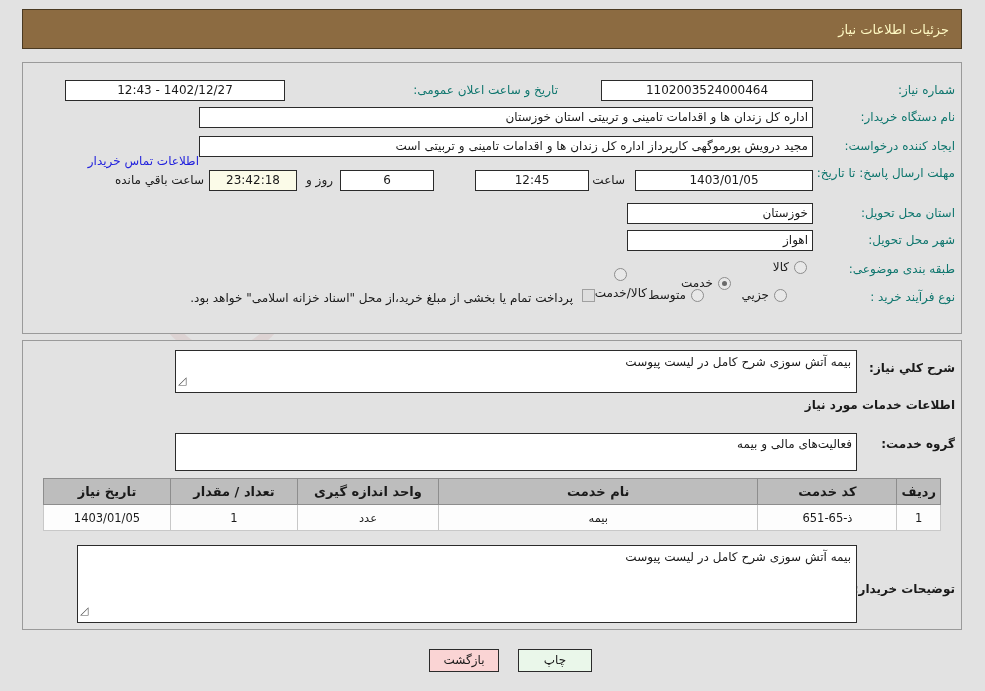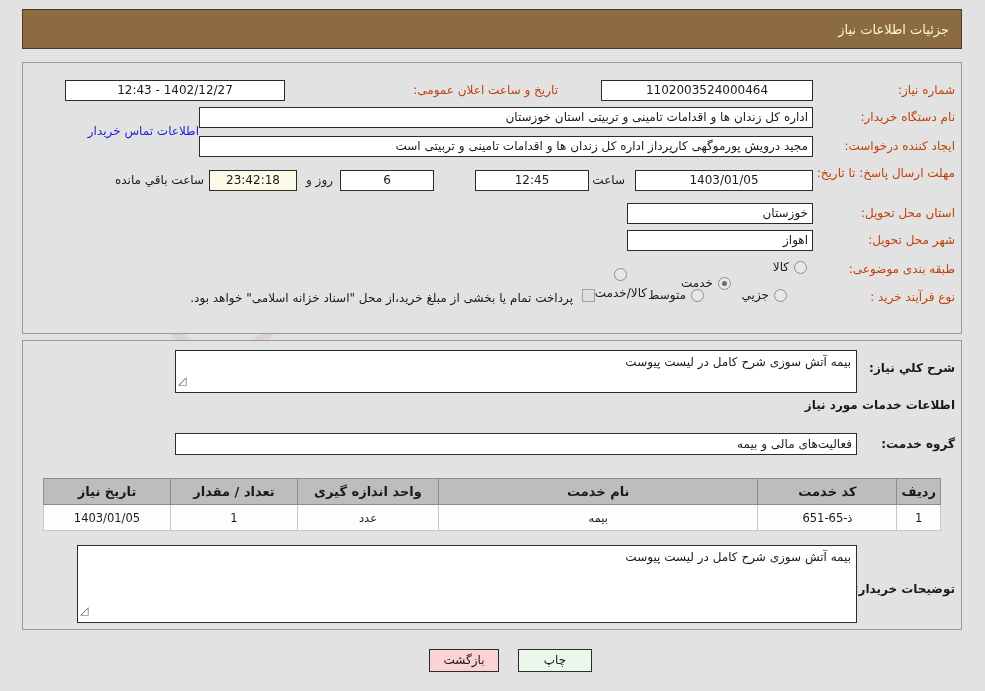--- a/index.html
+++ b/index.html
@@ -79,21 +79,21 @@
     box-sizing: border-box;
     z-index: 8;
   }
   #panel-top   { left: 22px; top: 62px;  width: 940px; height: 272px; }
   #panel-mid   { left: 22px; top: 340px; width: 940px; height: 290px; }
 
   
   .lbl {
     position: absolute;
     font-size: 12px;
-    color: #c2410c;
+    color: #0f766e;
     text-align: right;
     white-space: nowrap;
     z-index: 12;
   }
 
   .fld {
     position: absolute;
     background: #ffffff;
     border: 1px solid #2b2b2b;
     box-sizing: border-box;
@@ -272,21 +272,21 @@
 <div class="fld" style="right:172px; top:80px; width:212px;">1102003524000464</div>
 
 <div class="lbl" style="right:427px; top:83px;">تاریخ و ساعت اعلان عمومی:</div>
 <div class="fld" style="right:700px; top:80px; width:220px;">1402/12/27 - 12:43</div>
 
 <div class="lbl" style="right:30px; top:110px;">نام دستگاه خریدار:</div>
 <div class="fld ralign" style="right:172px; top:107px; width:614px;">اداره کل زندان ها و اقدامات تامینی و تربیتی استان خوزستان</div>
 
 <div class="lbl" style="right:30px; top:139px;">ایجاد کننده درخواست:</div>
 <div class="fld ralign" style="right:172px; top:136px; width:614px;">مجید درویش پورموگهی کارپرداز اداره کل زندان ها و اقدامات تامینی و تربیتی است</div>
-<div class="link-blue" style="right:786px; top:124px;">اطلاعات تماس خریدار</div>
+<div class="link-blue" style="right:786px; top:154px;">اطلاعات تماس خریدار</div>
 
 <div class="lbl" style="right:30px; top:165px; width:140px; text-align:right; white-space:normal; line-height:16px;">مهلت ارسال پاسخ: تا تاریخ:</div>
 <div class="fld" style="right:172px; top:170px; width:178px;">1403/01/05</div>
 <div class="plain" style="right:360px; top:173px;">ساعت</div>
 <div class="fld" style="right:396px; top:170px; width:114px;">12:45</div>
 <div class="fld" style="right:551px; top:170px; width:94px;">6</div>
 <div class="plain" style="right:652px; top:173px;">روز و</div>
 <div class="fld cream" style="right:688px; top:170px; width:88px;">23:42:18</div>
 <div class="plain" style="right:781px; top:173px;">ساعت باقي مانده</div>
 
@@ -324,21 +324,21 @@
 
 <div class="panel" id="panel-mid"></div>
 
 <div class="section-title" style="right:30px; top:361px;">شرح کلي نیاز:</div>
 <div class="ta" style="right:128px; top:350px; width:682px; height:43px;">بیمه آتش سوزی شرح کامل در لیست پیوست</div>
 <div class="ta-grip" style="right:799px; top:374px;">◺</div>
 
 <div class="section-title" style="right:30px; top:398px;">اطلاعات خدمات مورد نیاز</div>
 
 <div class="section-title" style="right:30px; top:437px;">گروه خدمت:</div>
-<div class="fld ralign" style="right:128px; top:433px; width:682px; height:22px; line-height:20px;">فعالیت‌های مالی و بیمه</div>
+<div class="fld ralign" style="right:128px; top:433px; width:682px; height:38px; line-height:20px;">فعالیت‌های مالی و بیمه</div>
 
 <table class="tbl">
   <thead>
     <tr>
       <th style="width:30px;">ردیف</th>
       <th style="width:130px;">کد خدمت</th>
       <th>نام خدمت</th>
       <th style="width:132px;">واحد اندازه گیری</th>
       <th style="width:118px;">تعداد / مقدار</th>
       <th style="width:118px;">تاریخ نیاز</th>

